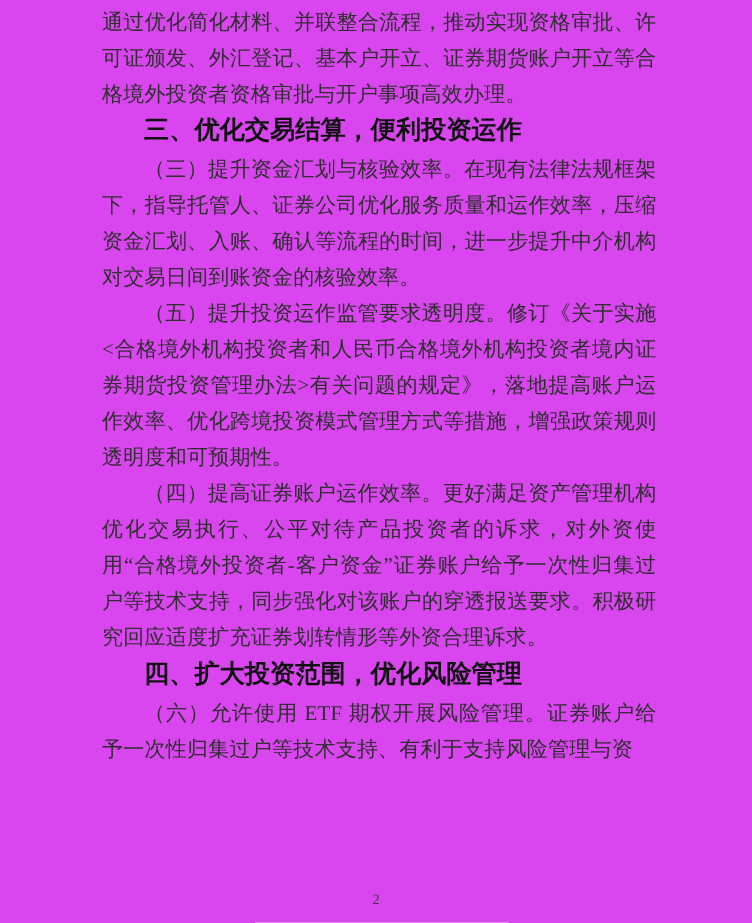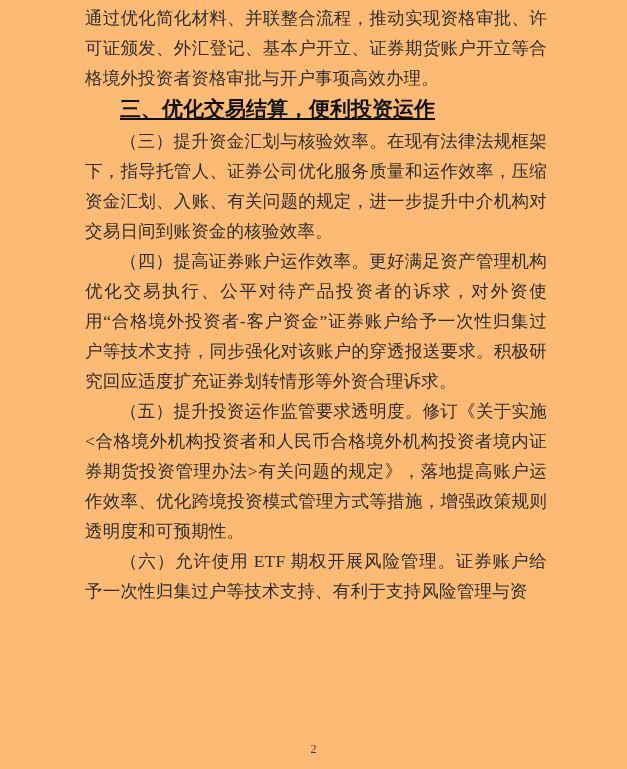--- a/index.html
+++ b/index.html
@@ -4,21 +4,21 @@
   <style>
     html, body {
       margin: 0;
       padding: 0;
       background: #ffffff;
     }
     .page {
       position: relative;
       width: 627px;
       height: 769px;
-      background: #fdba74;
+      background: #d946ef;
       overflow: hidden;
       font-family: "Liberation Serif", "DejaVu Serif", serif;
     }
     .content {
       padding: 3px 80px 0 85px;
       color: #2e2e2e;
       font-size: 17.5px;
       letter-spacing: 0.2px;
       line-height: 30px;
       text-align: justify;
@@ -37,39 +37,39 @@
     .heading {
       font-family: "Liberation Sans", "DejaVu Sans", sans-serif;
       font-weight: bold;
       color: #111111;
       font-size: 21px;
       letter-spacing: 0;
       text-indent: 35px;
       line-height: 30px;
       margin: 1px 0 2px 0 !important;
       text-align: left;
-      text-decoration: underline;
     }
     .page-number {
       position: absolute;
       left: 0;
       right: 0;
       bottom: 12px;
       text-align: center;
       font-size: 12px;
       color: #3a3a3a;
       font-family: "Liberation Serif", "DejaVu Serif", serif;
     }
   </style>
 </head>
 <body>
 
 <div class="page">
   <div class="content">
     <p class="para-continuation">通过优化简化材料、并联整合流程，推动实现资格审批、许可证颁发、外汇登记、基本户开立、证券期货账户开立等合格境外投资者资格审批与开户事项高效办理。</p>
     <p class="heading">三、优化交易结算，便利投资运作</p>
-    <p class="para">（三）提升资金汇划与核验效率。在现有法律法规框架下，指导托管人、证券公司优化服务质量和运作效率，压缩资金汇划、入账、有关问题的规定，进一步提升中介机构对交易日间到账资金的核验效率。</p>
+    <p class="para">（三）提升资金汇划与核验效率。在现有法律法规框架下，指导托管人、证券公司优化服务质量和运作效率，压缩资金汇划、入账、确认等流程的时间，进一步提升中介机构对交易日间到账资金的核验效率。</p>
+    <p class="para">（五）提升投资运作监管要求透明度。修订《关于实施&lt;合格境外机构投资者和人民币合格境外机构投资者境内证券期货投资管理办法&gt;有关问题的规定》，落地提高账户运作效率、优化跨境投资模式管理方式等措施，增强政策规则透明度和可预期性。</p>
     <p class="para">（四）提高证券账户运作效率。更好满足资产管理机构优化交易执行、公平对待产品投资者的诉求，对外资使用“合格境外投资者-客户资金”证券账户给予一次性归集过户等技术支持，同步强化对该账户的穿透报送要求。积极研究回应适度扩充证券划转情形等外资合理诉求。</p>
-    <p class="para">（五）提升投资运作监管要求透明度。修订《关于实施&lt;合格境外机构投资者和人民币合格境外机构投资者境内证券期货投资管理办法&gt;有关问题的规定》，落地提高账户运作效率、优化跨境投资模式管理方式等措施，增强政策规则透明度和可预期性。</p>
+    <p class="heading">四、扩大投资范围，优化风险管理</p>
     <p class="para">（六）允许使用 ETF 期权开展风险管理。证券账户给予一次性归集过户等技术支持、有利于支持风险管理与资</p>
   </div>
   <div class="page-number">2</div>
 </div>
 
 </body></html>

